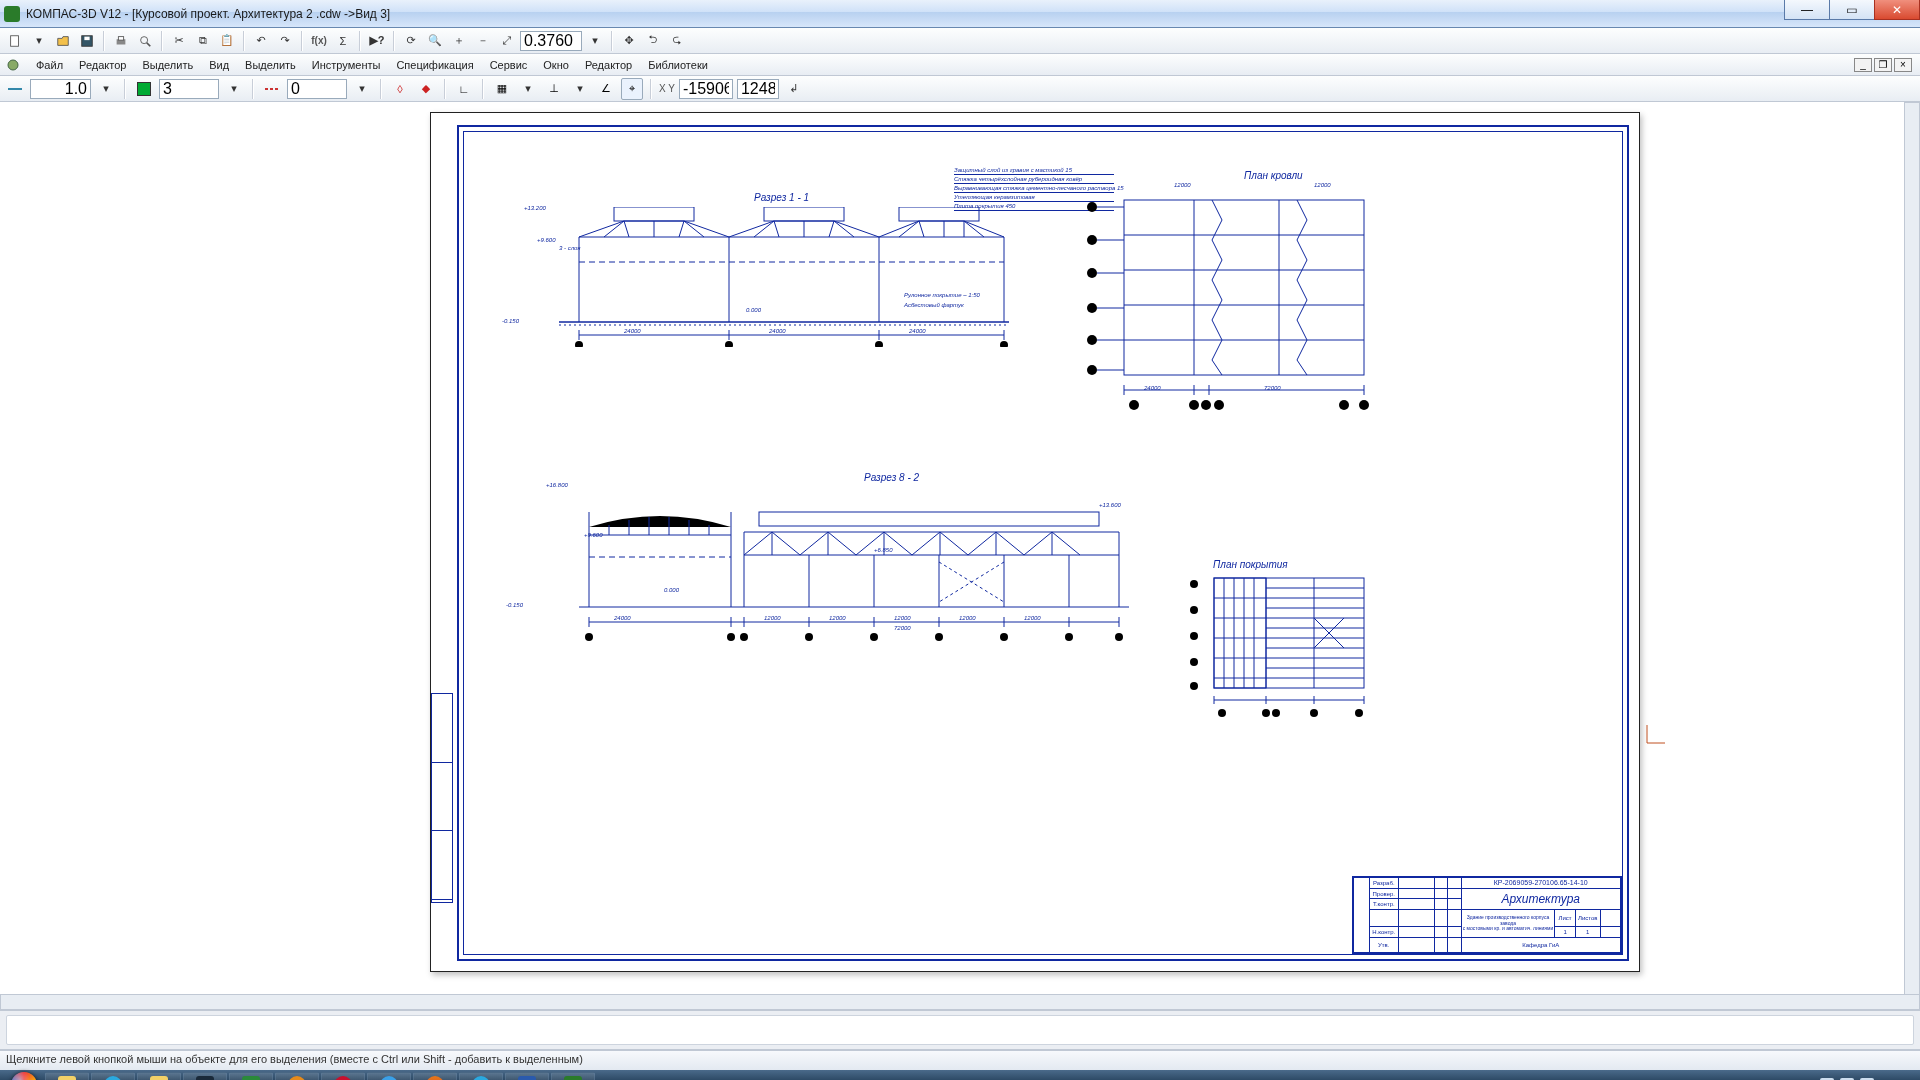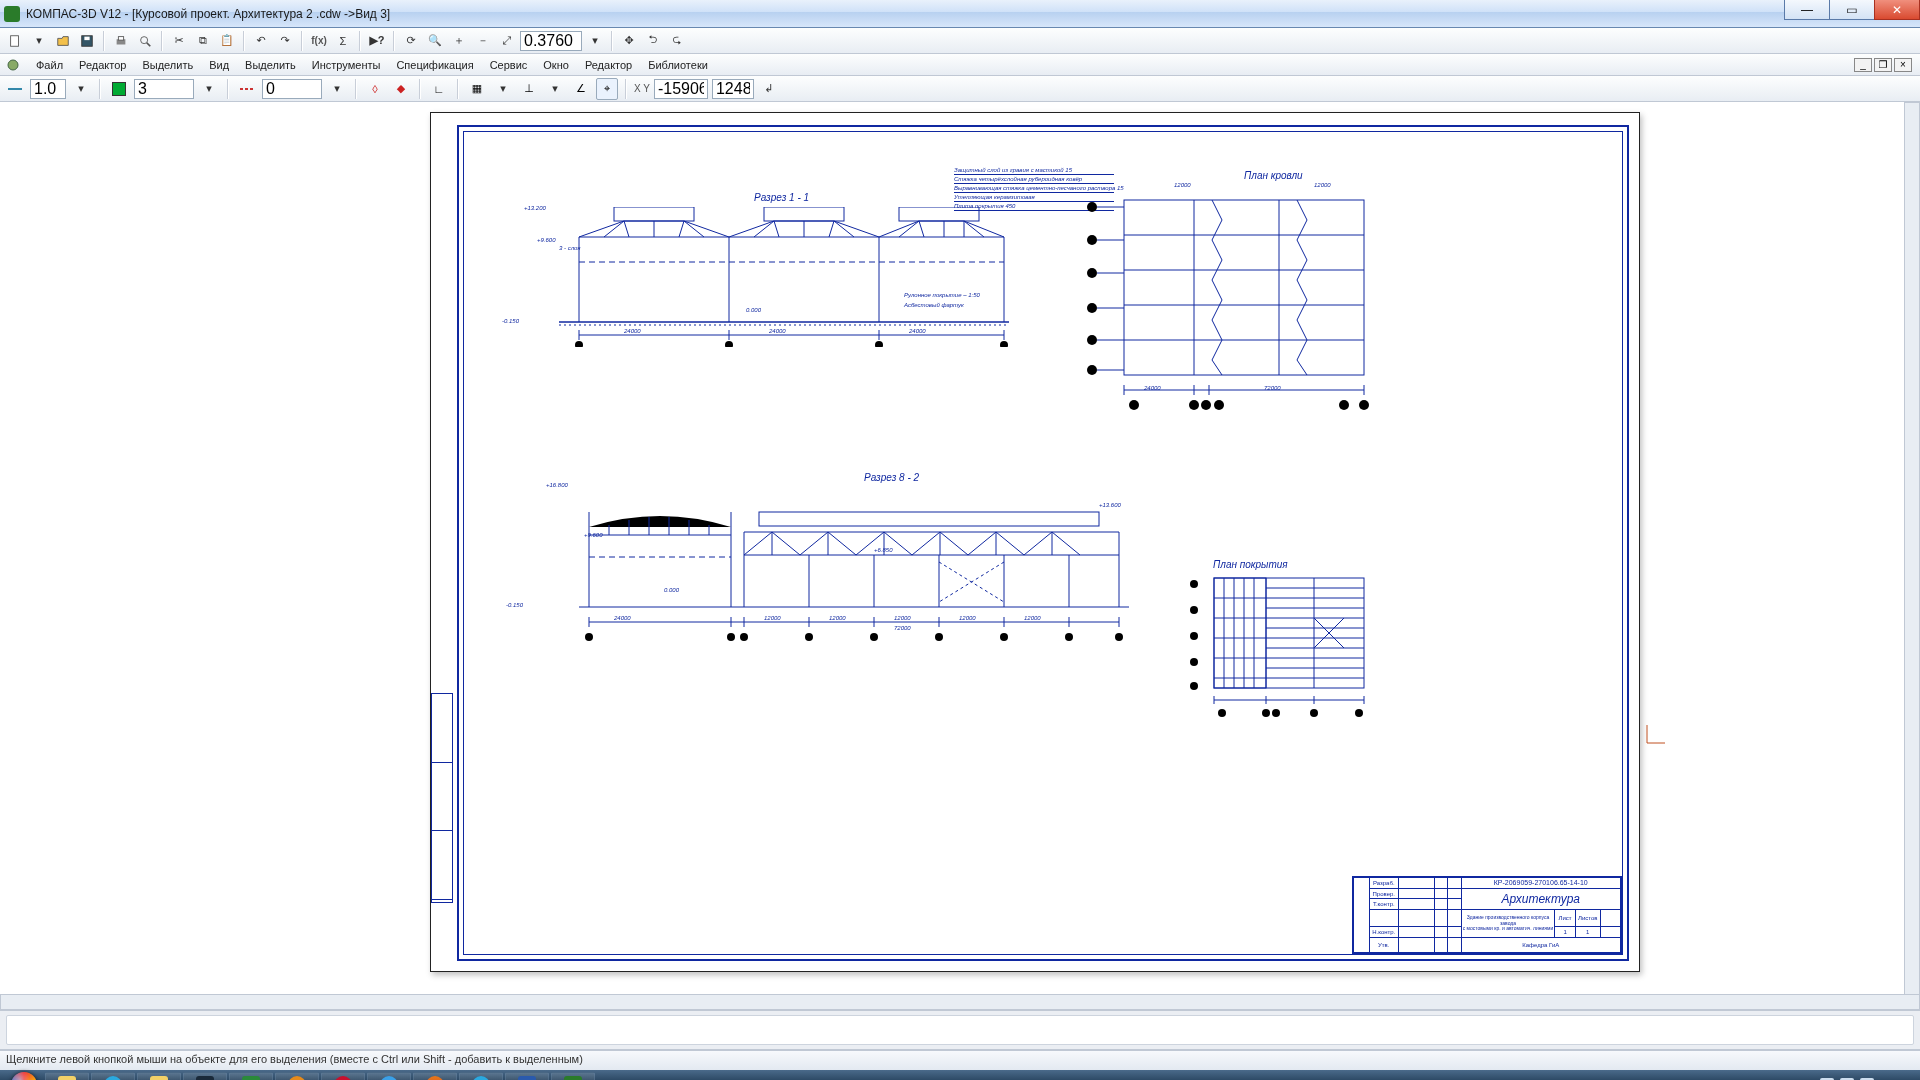--- a/index.html
+++ b/index.html
@@ -158,21 +158,21 @@
     <span>×</span>
   </div>
 </div>
 
 <div class="proprow">
   <div class="chip">
       <svg width="14" height="14">
         <line x1="0" y1="7" x2="14" y2="7" stroke="#38a" stroke-width="2"></line>
       </svg>
     </div>
-  <input class="tinput" style="width: 36px;" value="1.0">
+  <input class="tinput" style="width: 61px; text-align: right;" value="1.0">
   <div class="tbtn">▾</div>
   <div class="tsep"></div>
   <div class="chip">
       <span class="layer-swatch"></span>
     </div>
   <input class="tinput" style="width: 60px;" value="3">
   <div class="tbtn">▾</div>
   <div class="tsep"></div>
   <div class="chip">
       <svg width="14" height="14">

